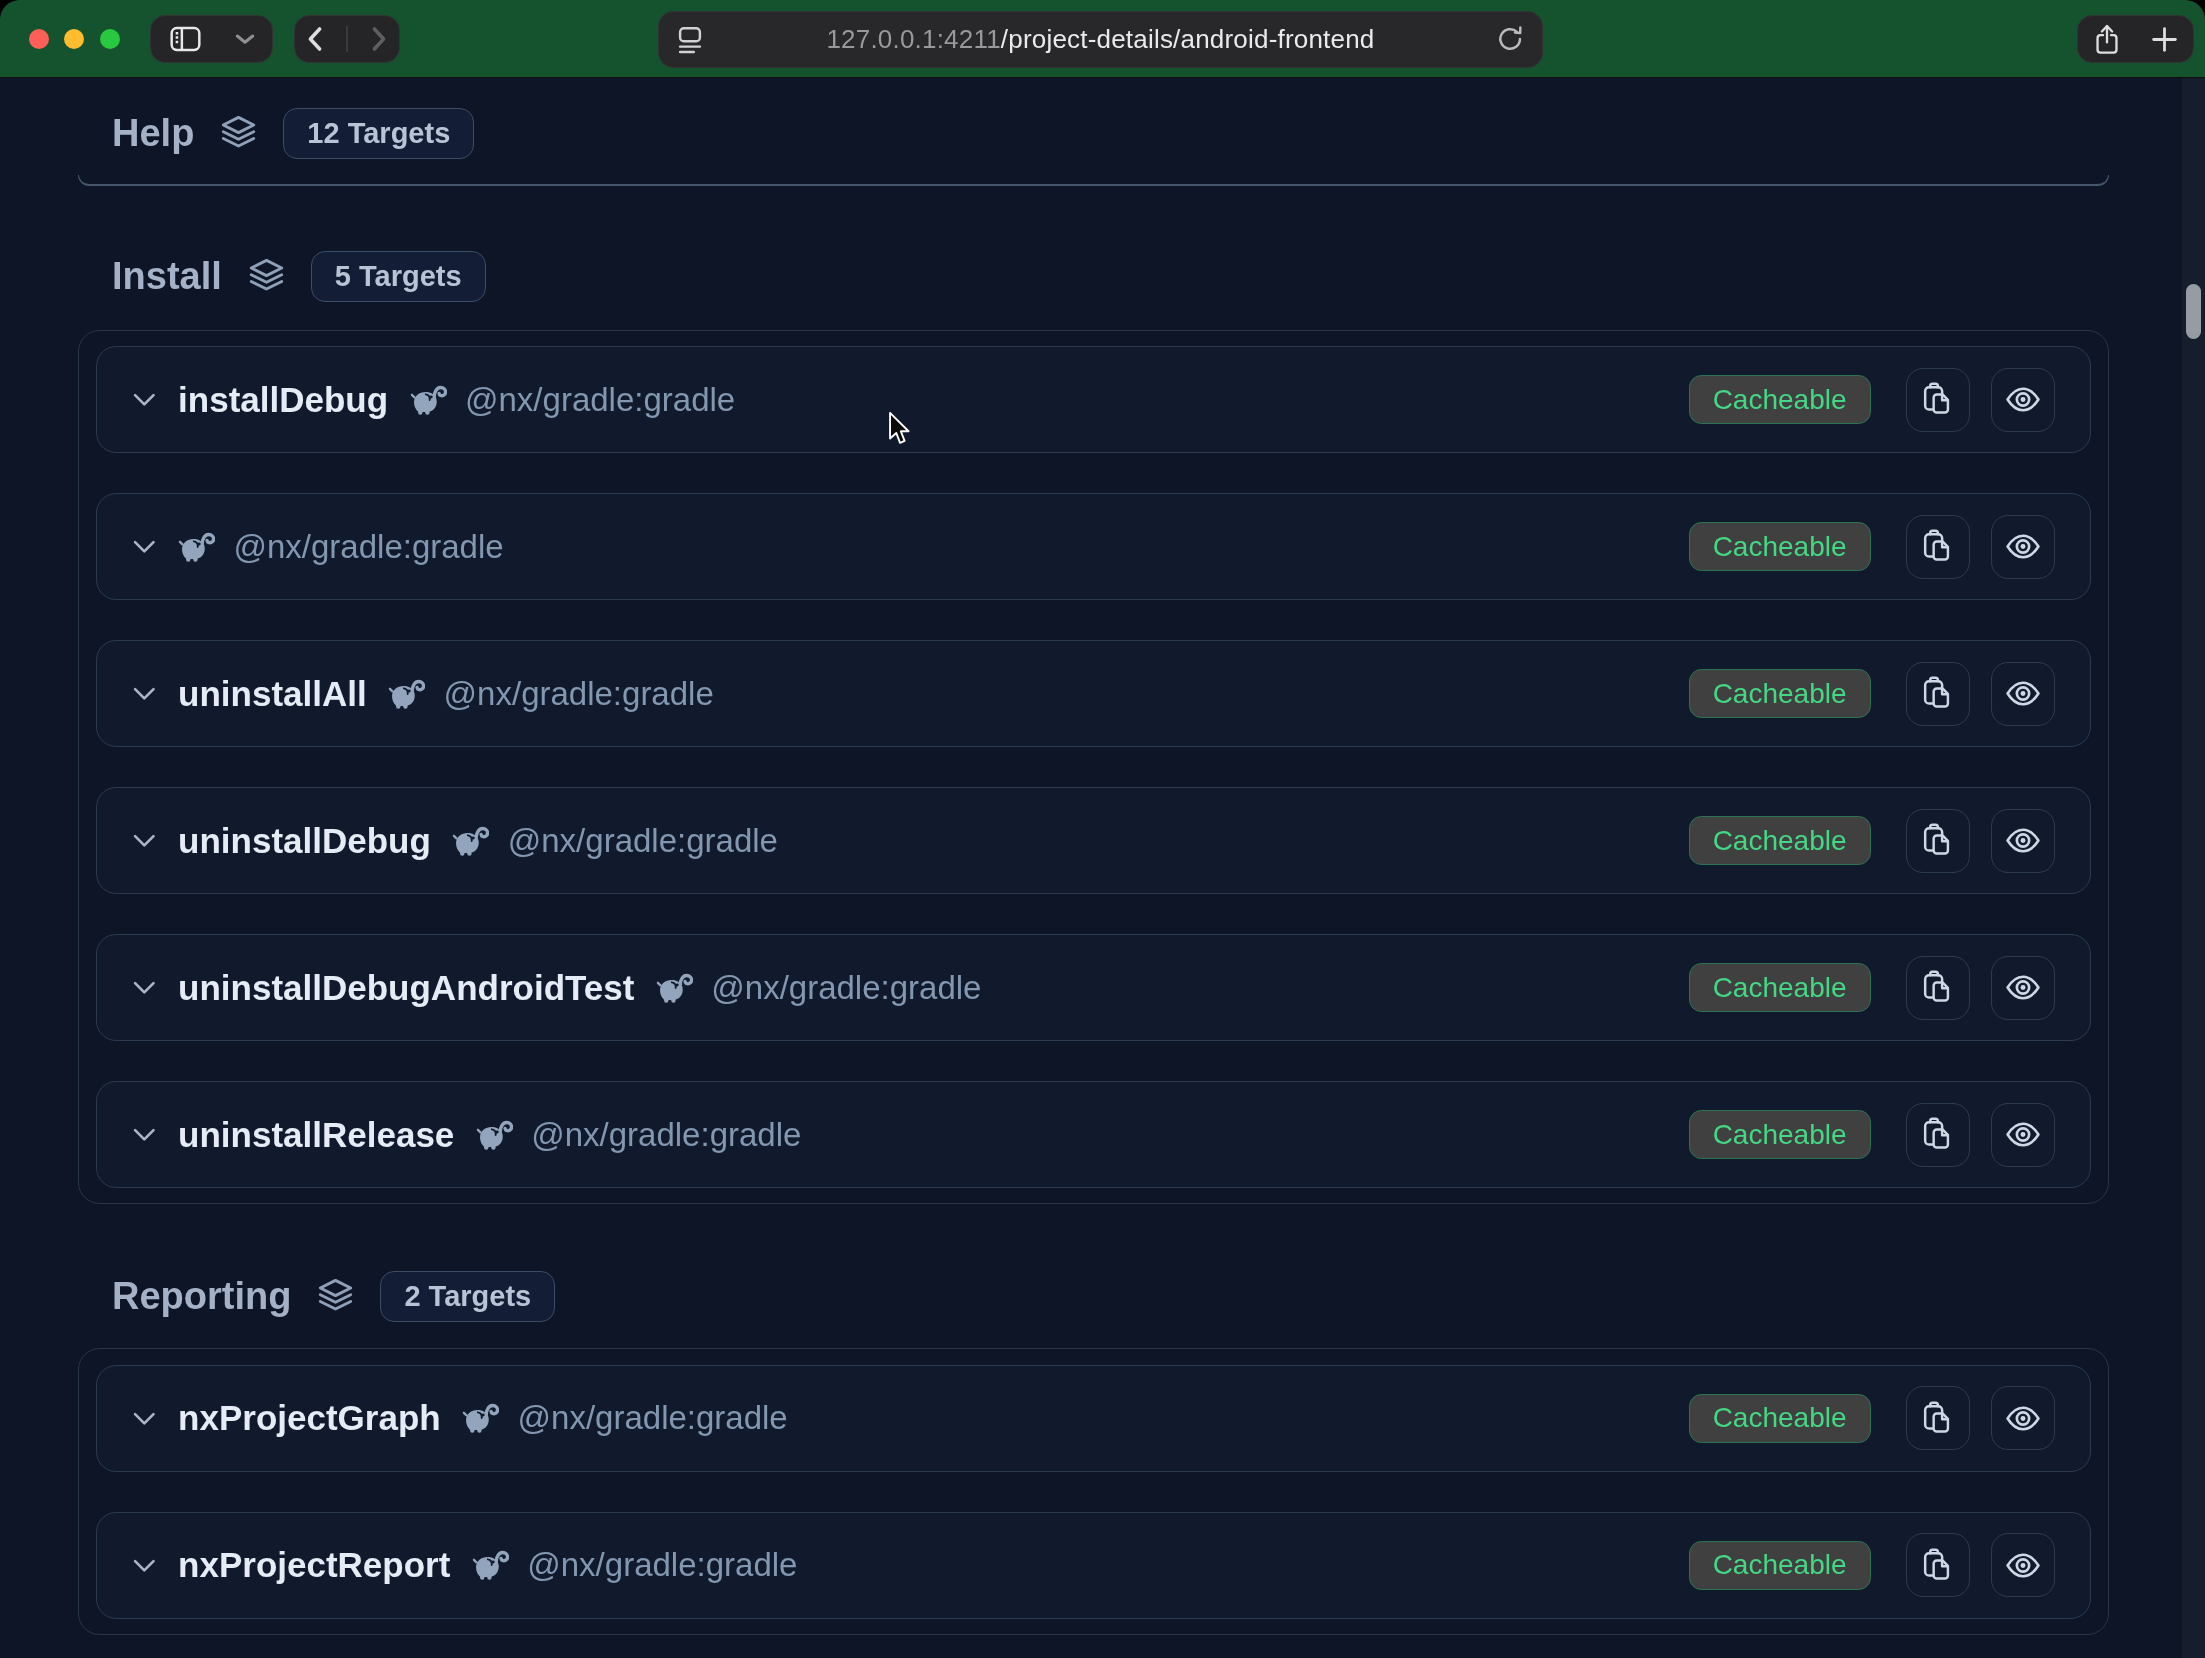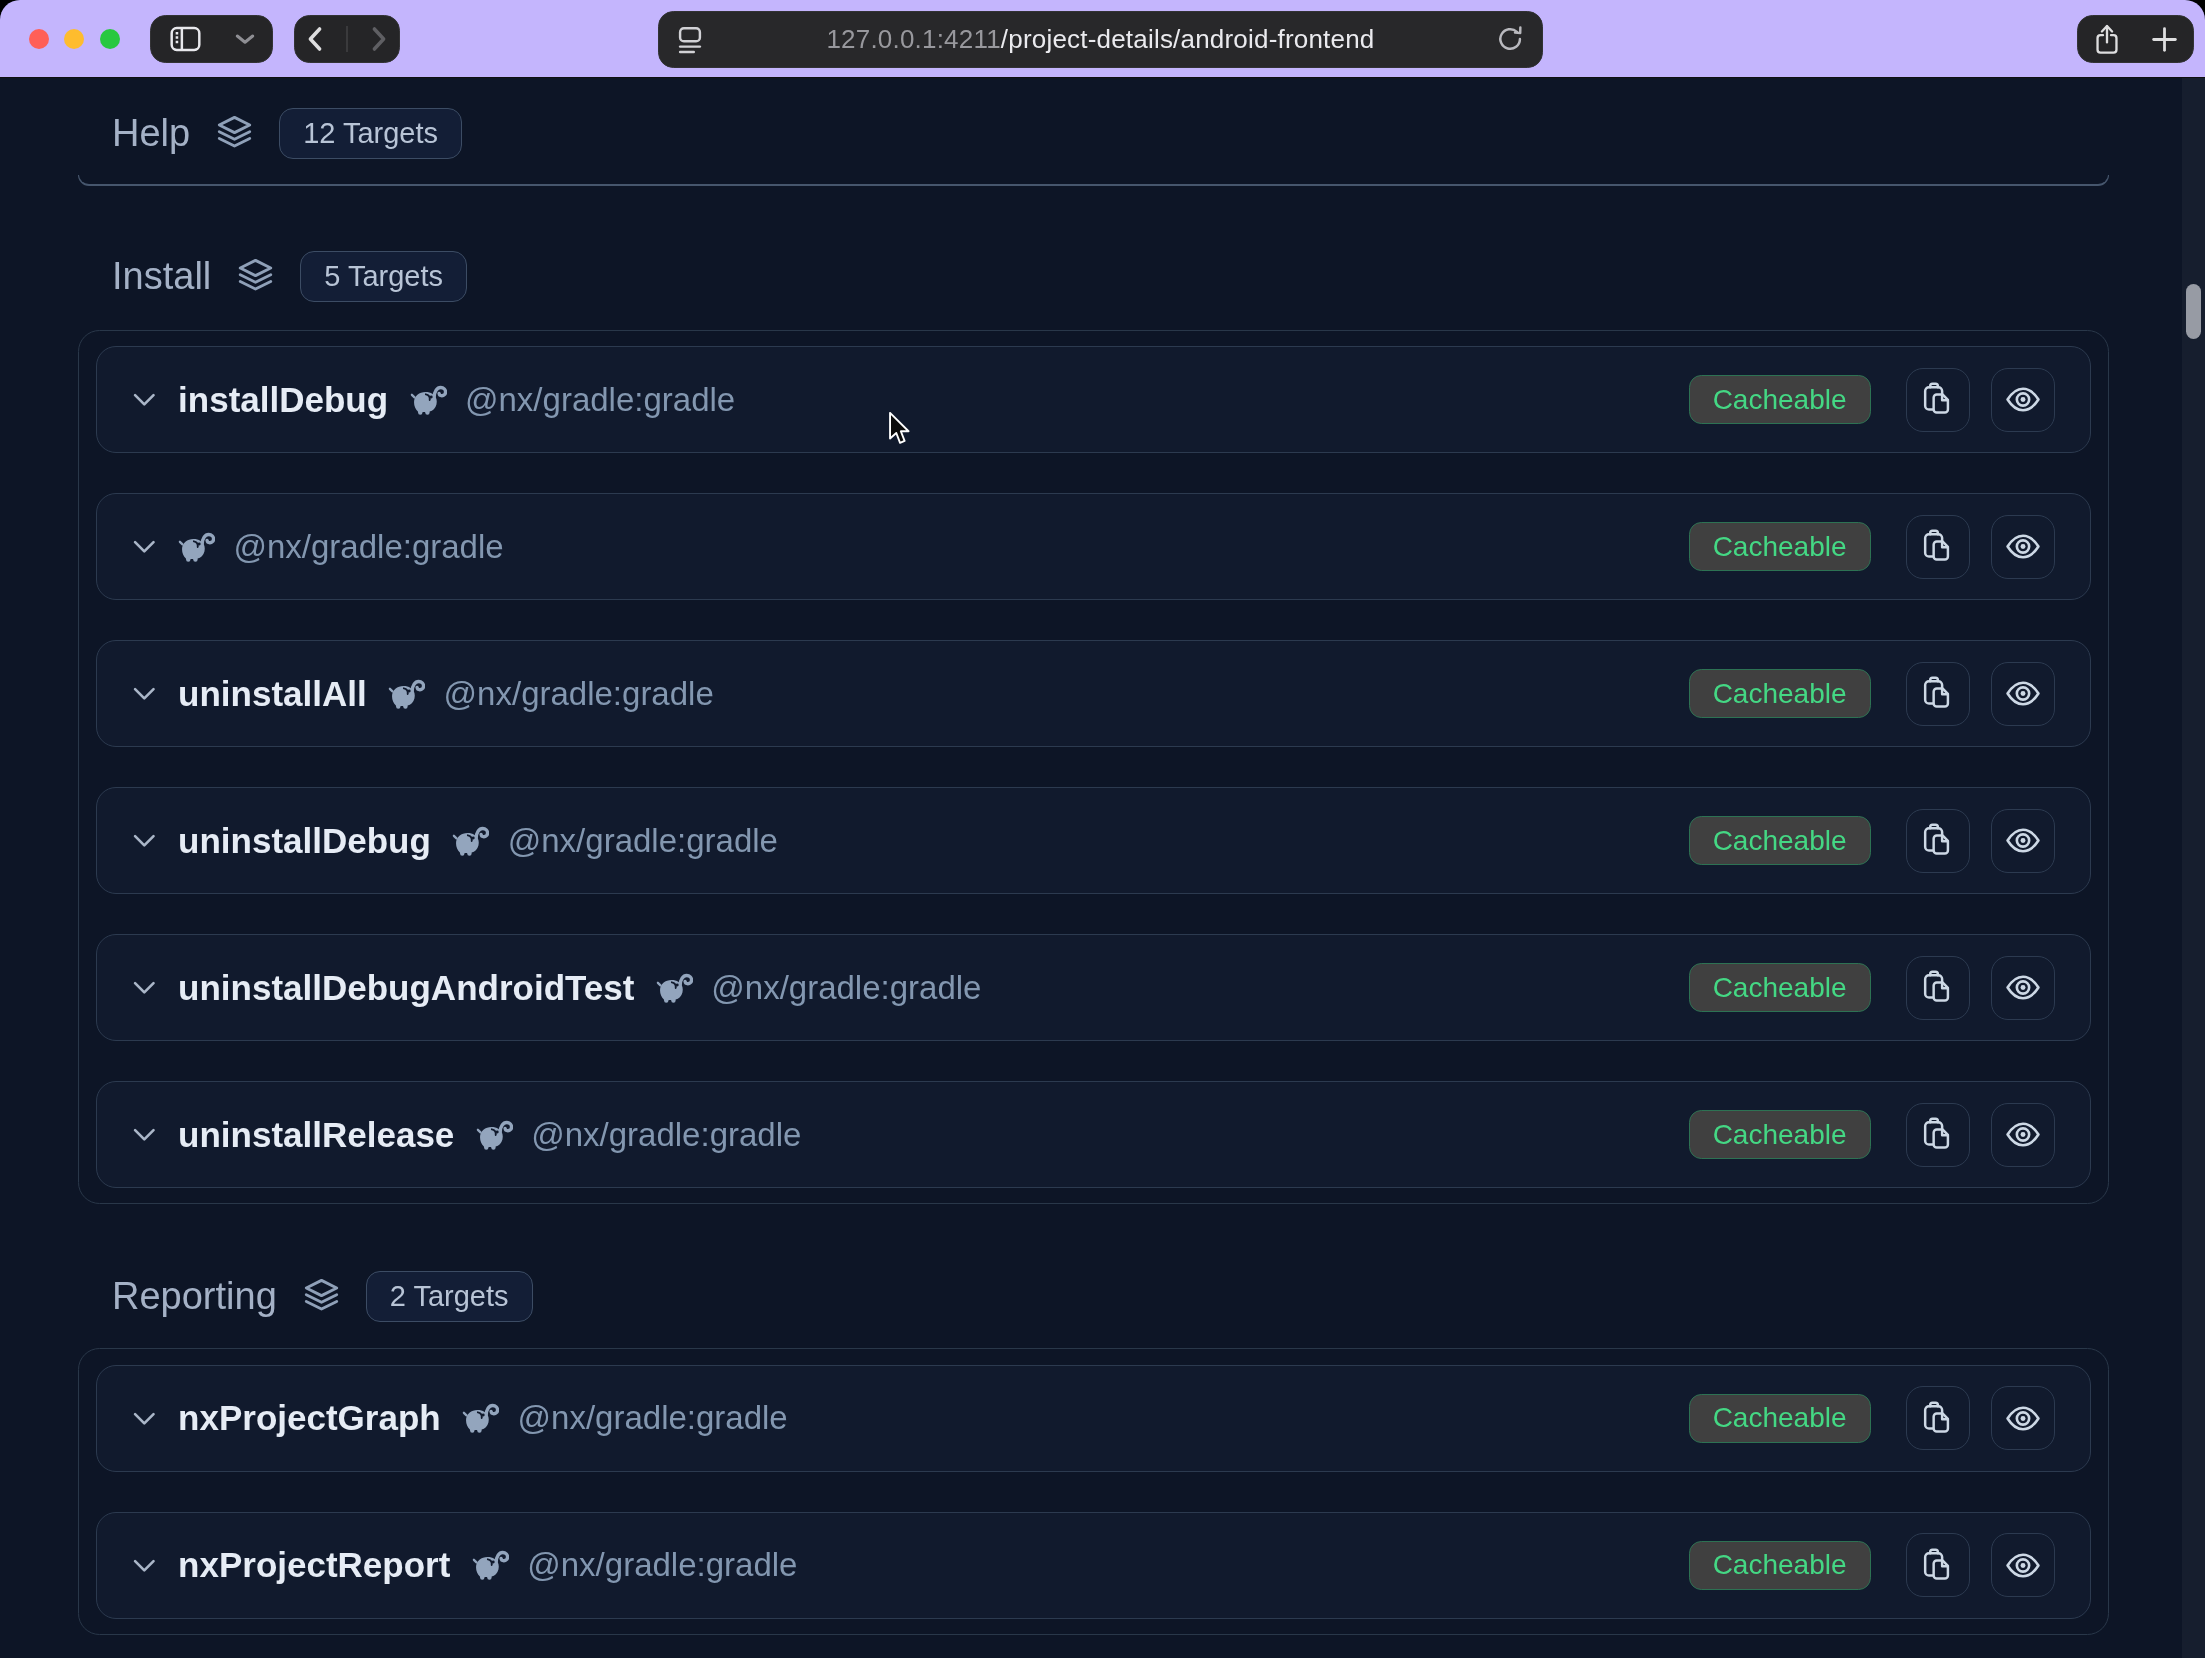--- a/index.html
+++ b/index.html
@@ -1,38 +1,38 @@
 <!DOCTYPE html>
 <html style="font-size:12.3px"><head>
 <meta charset="utf-8">
 <style>
   html,body{margin:0;padding:0;background:#000;}
   body{width:2205px;height:1659px;overflow:hidden;font-family:"Liberation Sans",sans-serif;-webkit-font-smoothing:antialiased;}
   .window{width:2205px;height:1659px;border-radius:20px 20px 0 0;overflow:hidden;background:#0d1526;position:relative;}
 
   
-  .toolbar{height:78px;background:#c4b5fd;position:relative;border-bottom:1.5px solid #101010;box-sizing:border-box;}
+  .toolbar{height:78px;background:#14532d;position:relative;border-bottom:1.5px solid #101010;box-sizing:border-box;}
   .traffic{position:absolute;left:29px;top:29px;display:flex;gap:15.4px;}
   .traffic .dot{width:20px;height:20px;border-radius:50%;}
   .pill{position:absolute;top:15.4px;height:48px;background:#252527;border:1.5px solid #333335;border-radius:15.4px;box-sizing:border-box;display:flex;align-items:center;}
   .pill-sidebar{left:150px;width:123px;justify-content:space-between;padding:0 17px;}
   .pill-nav{left:294px;width:106px;justify-content:space-around;}
   .nav-divider{width:1.5px;height:26px;background:#3a3a3c;}
   .pill-actions{left:2077px;width:117px;justify-content:space-around;}
   .url-field{position:absolute;left:658px;top:10.7px;width:885px;height:57px;background:#28282a;border:1.5px solid #323234;border-radius:15.4px;box-sizing:border-box;display:flex;align-items:center;justify-content:center;}
   .url-field .left-icon{position:absolute;left:17px;top:50%;transform:translateY(-50%);}
   .url-field .reload{position:absolute;right:17px;top:50%;transform:translateY(-50%);}
   .url-text{font-size:26px;letter-spacing:0.2px;white-space:nowrap;}
   .url-host{color:#98989d;}
   .url-path{color:#eaeaee;}
 
   
   .page{position:relative;height:1580px;background:#0d1526;}
   .content{margin-left:78px;width:2031px;padding-top:34px;box-sizing:border-box;}
-  .section-heading{display:flex;align-items:center;gap:23px;margin:0 0 0 34px;height:43px;font-size:38px;font-weight:400;color:#a4b1c6;}
+  .section-heading{display:flex;align-items:center;gap:23px;margin:0 0 0 34px;height:43px;font-size:38px;font-weight:700;color:#a4b1c6;}
   .count-badge{height:51px;display:flex;align-items:center;padding:16px 23px;border:1.5px solid #3c4c64;border-radius:14px;background:#131e36;font-size:29px;color:#b8c4d6;box-sizing:border-box;}
   .help-card-bottom{height:9.2px;border:solid #46566d;border-width:0 1.5px 2.3px 1.5px;border-radius:0 0 14px 14px;margin-top:20px;}
   .h-install{margin-top:69px;}
   .h-reporting{margin-top:71px;}
   .targets-card{border:1.5px solid #293749;border-radius:21.5px;padding:15.4px 17px;margin-top:31.5px;}
   .card-reporting{margin-top:30px;}
   .target-row{height:107px;border:1.5px solid #2c3a4f;border-radius:20px;background:#111a2d;display:flex;align-items:center;padding:0 35px;box-sizing:border-box;margin-bottom:40px;}
   .target-row:last-child{margin-bottom:0;}
   .row-chevron{margin-right:21.5px;flex:none;}
   .t-name{font-size:35px;font-weight:700;color:#e6ecf5;margin-right:21.5px;white-space:nowrap;}

